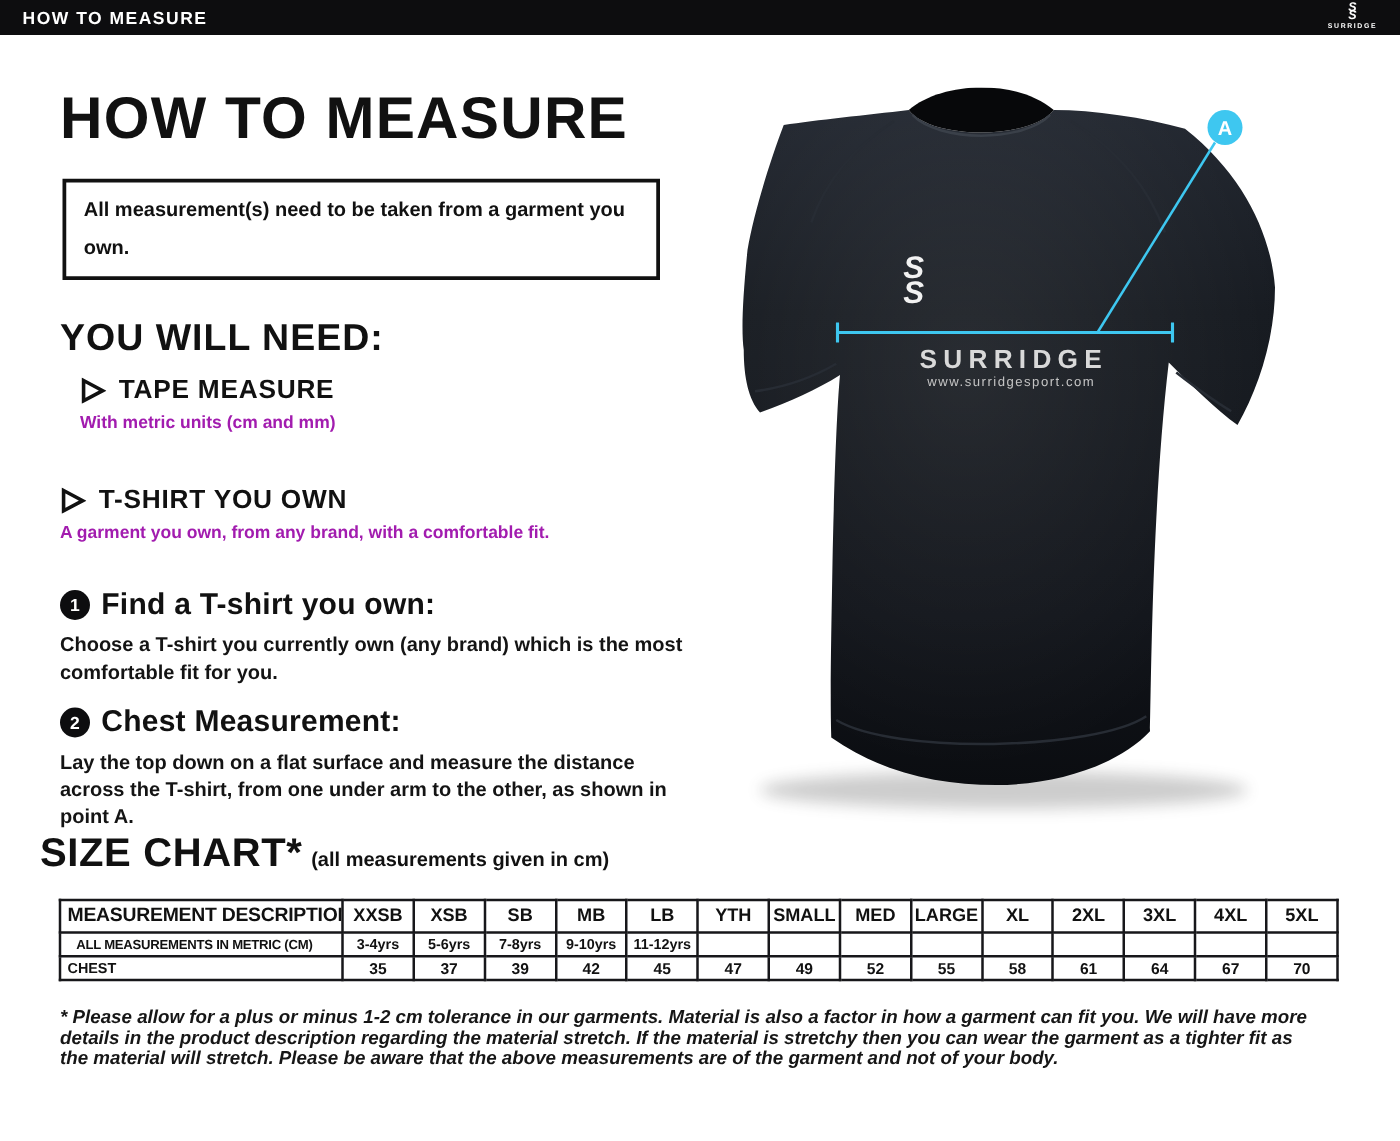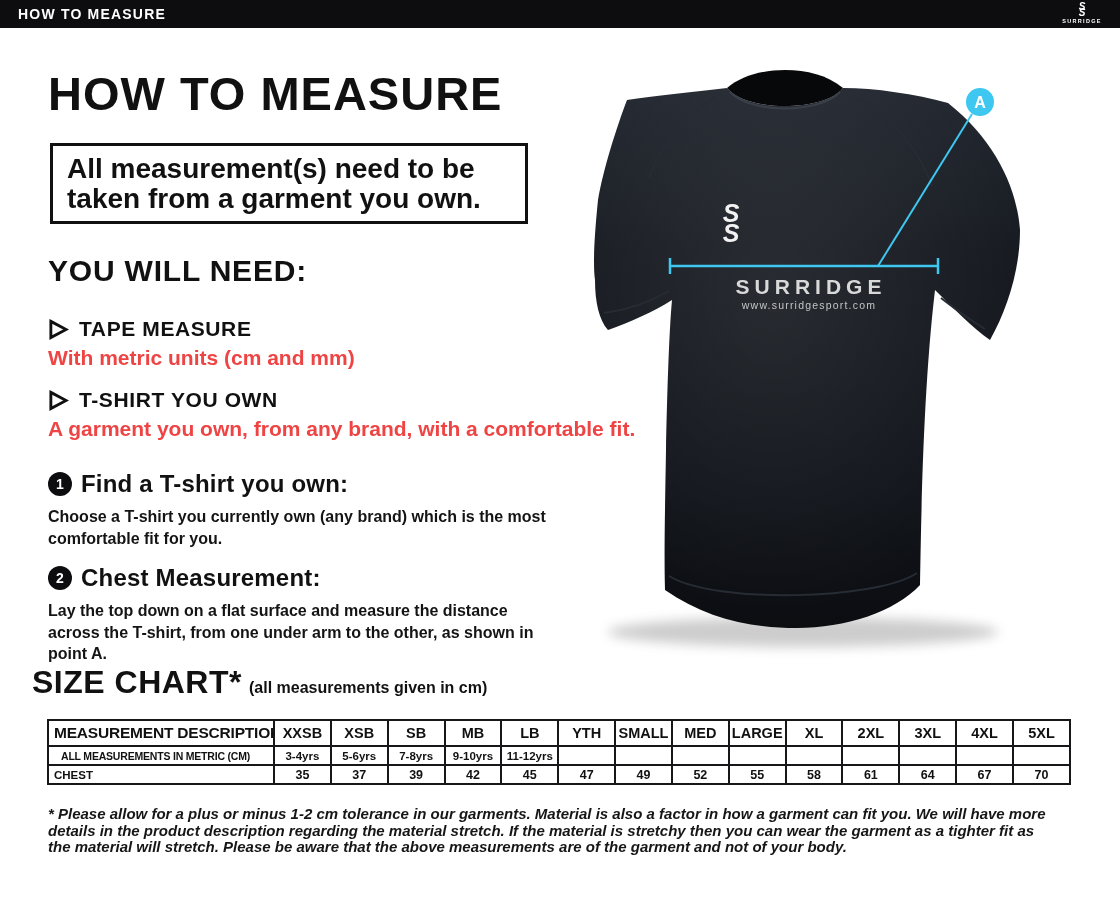--- a/index.html
+++ b/index.html
@@ -27,33 +27,33 @@
   .topbar-logo .word { font-size:5.5px; font-weight:bold; letter-spacing:1.3px; margin-top:2px; }
 
   
   .page-title {
     position:absolute; left:48px; top:66px;
     font-size:47px; font-weight:800; letter-spacing:1px; color:#111;
   }
   .notice-box {
     position:absolute; left:50px; top:143px; width:478px; height:81px;
     border:3px solid #111; padding:8px 14px;
-    font-size:28px; font-weight:bold; line-height:30px; color:#111;
+    font-size:16px; font-weight:bold; line-height:30px; color:#111;
   }
   .ywn-heading {
     position:absolute; left:48px; top:254px;
     font-size:30px; font-weight:800; letter-spacing:0.8px; color:#111;
   }
   .need-item { position:absolute; left:48px; }
-  .need-item.first  { top:317px; }
+  .need-item.first  { top:300px;margin-left:16px; }
   .need-item.second { top:388px; }
   .need-head { display:flex; align-items:center; gap:10px; }
   .tri-icon { width:21px; height:21px; flex:0 0 auto; }
   .need-label { font-size:21px; font-weight:bold; letter-spacing:0.6px; color:#111; }
-  .need-desc  { font-size:21px; font-weight:bold; margin-top:5px; color:#ef4444; }
+  .need-desc  { font-size:14px; font-weight:bold; margin-top:5px; color:#a21caf; }
 
   .step { position:absolute; left:48px; width:515px; }
   .step.one { top:470px; }
   .step.two { top:564px; }
   .step-head { display:flex; align-items:center; gap:9px; }
   .step-badge {
     width:24px; height:24px; border-radius:50%; background:#0d0d0f; color:#fff;
     font-size:14px; font-weight:bold; display:flex; align-items:center; justify-content:center;
     flex:0 0 auto;
   }

